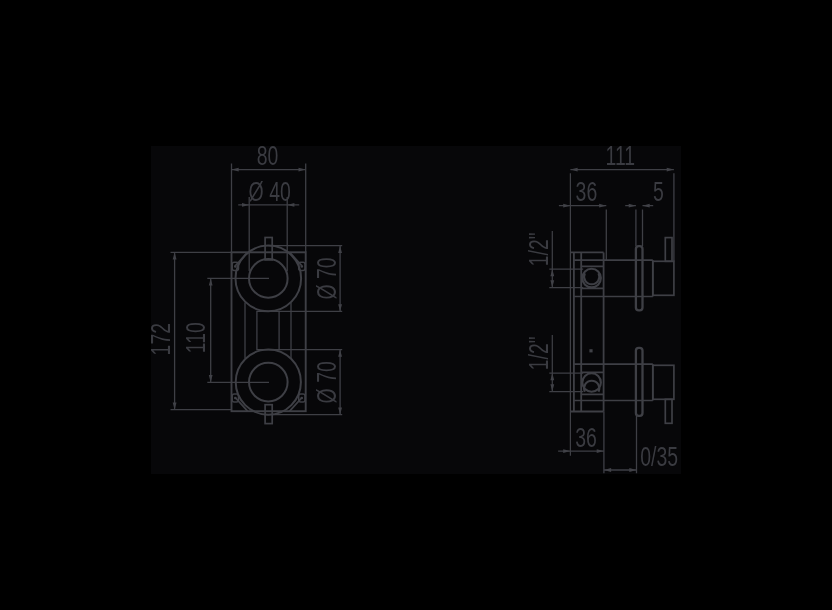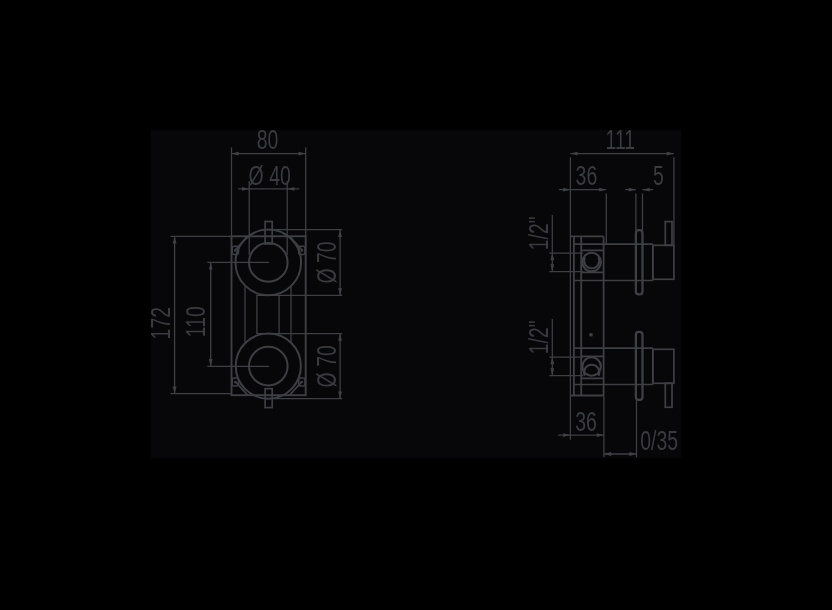--- a/index.html
+++ b/index.html
@@ -1,16 +1,16 @@
 <!DOCTYPE html>
 <html><head>
 <meta charset="utf-8">
 <style>
   html,body{margin:0;padding:0;background:#000000;width:832px;height:610px;overflow:hidden;}
-  #plate{position:absolute;left:151px;top:130px;width:530px;height:328px;background:#070709;}
+  #plate{position:absolute;left:151px;top:146px;width:530px;height:328px;background:#070709;}
   svg{display:block;}
   text{font-family:"Liberation Sans",sans-serif;}
 </style>
 </head>
 <body>
 <div id="plate">
 <svg width="530" height="328" viewBox="151 146 530 328">
 <defs>
 <g id="arr">
           <path d="M0,0 L-7.2,1.9 L-7.2,-1.9 Z" fill="#404147"></path>

